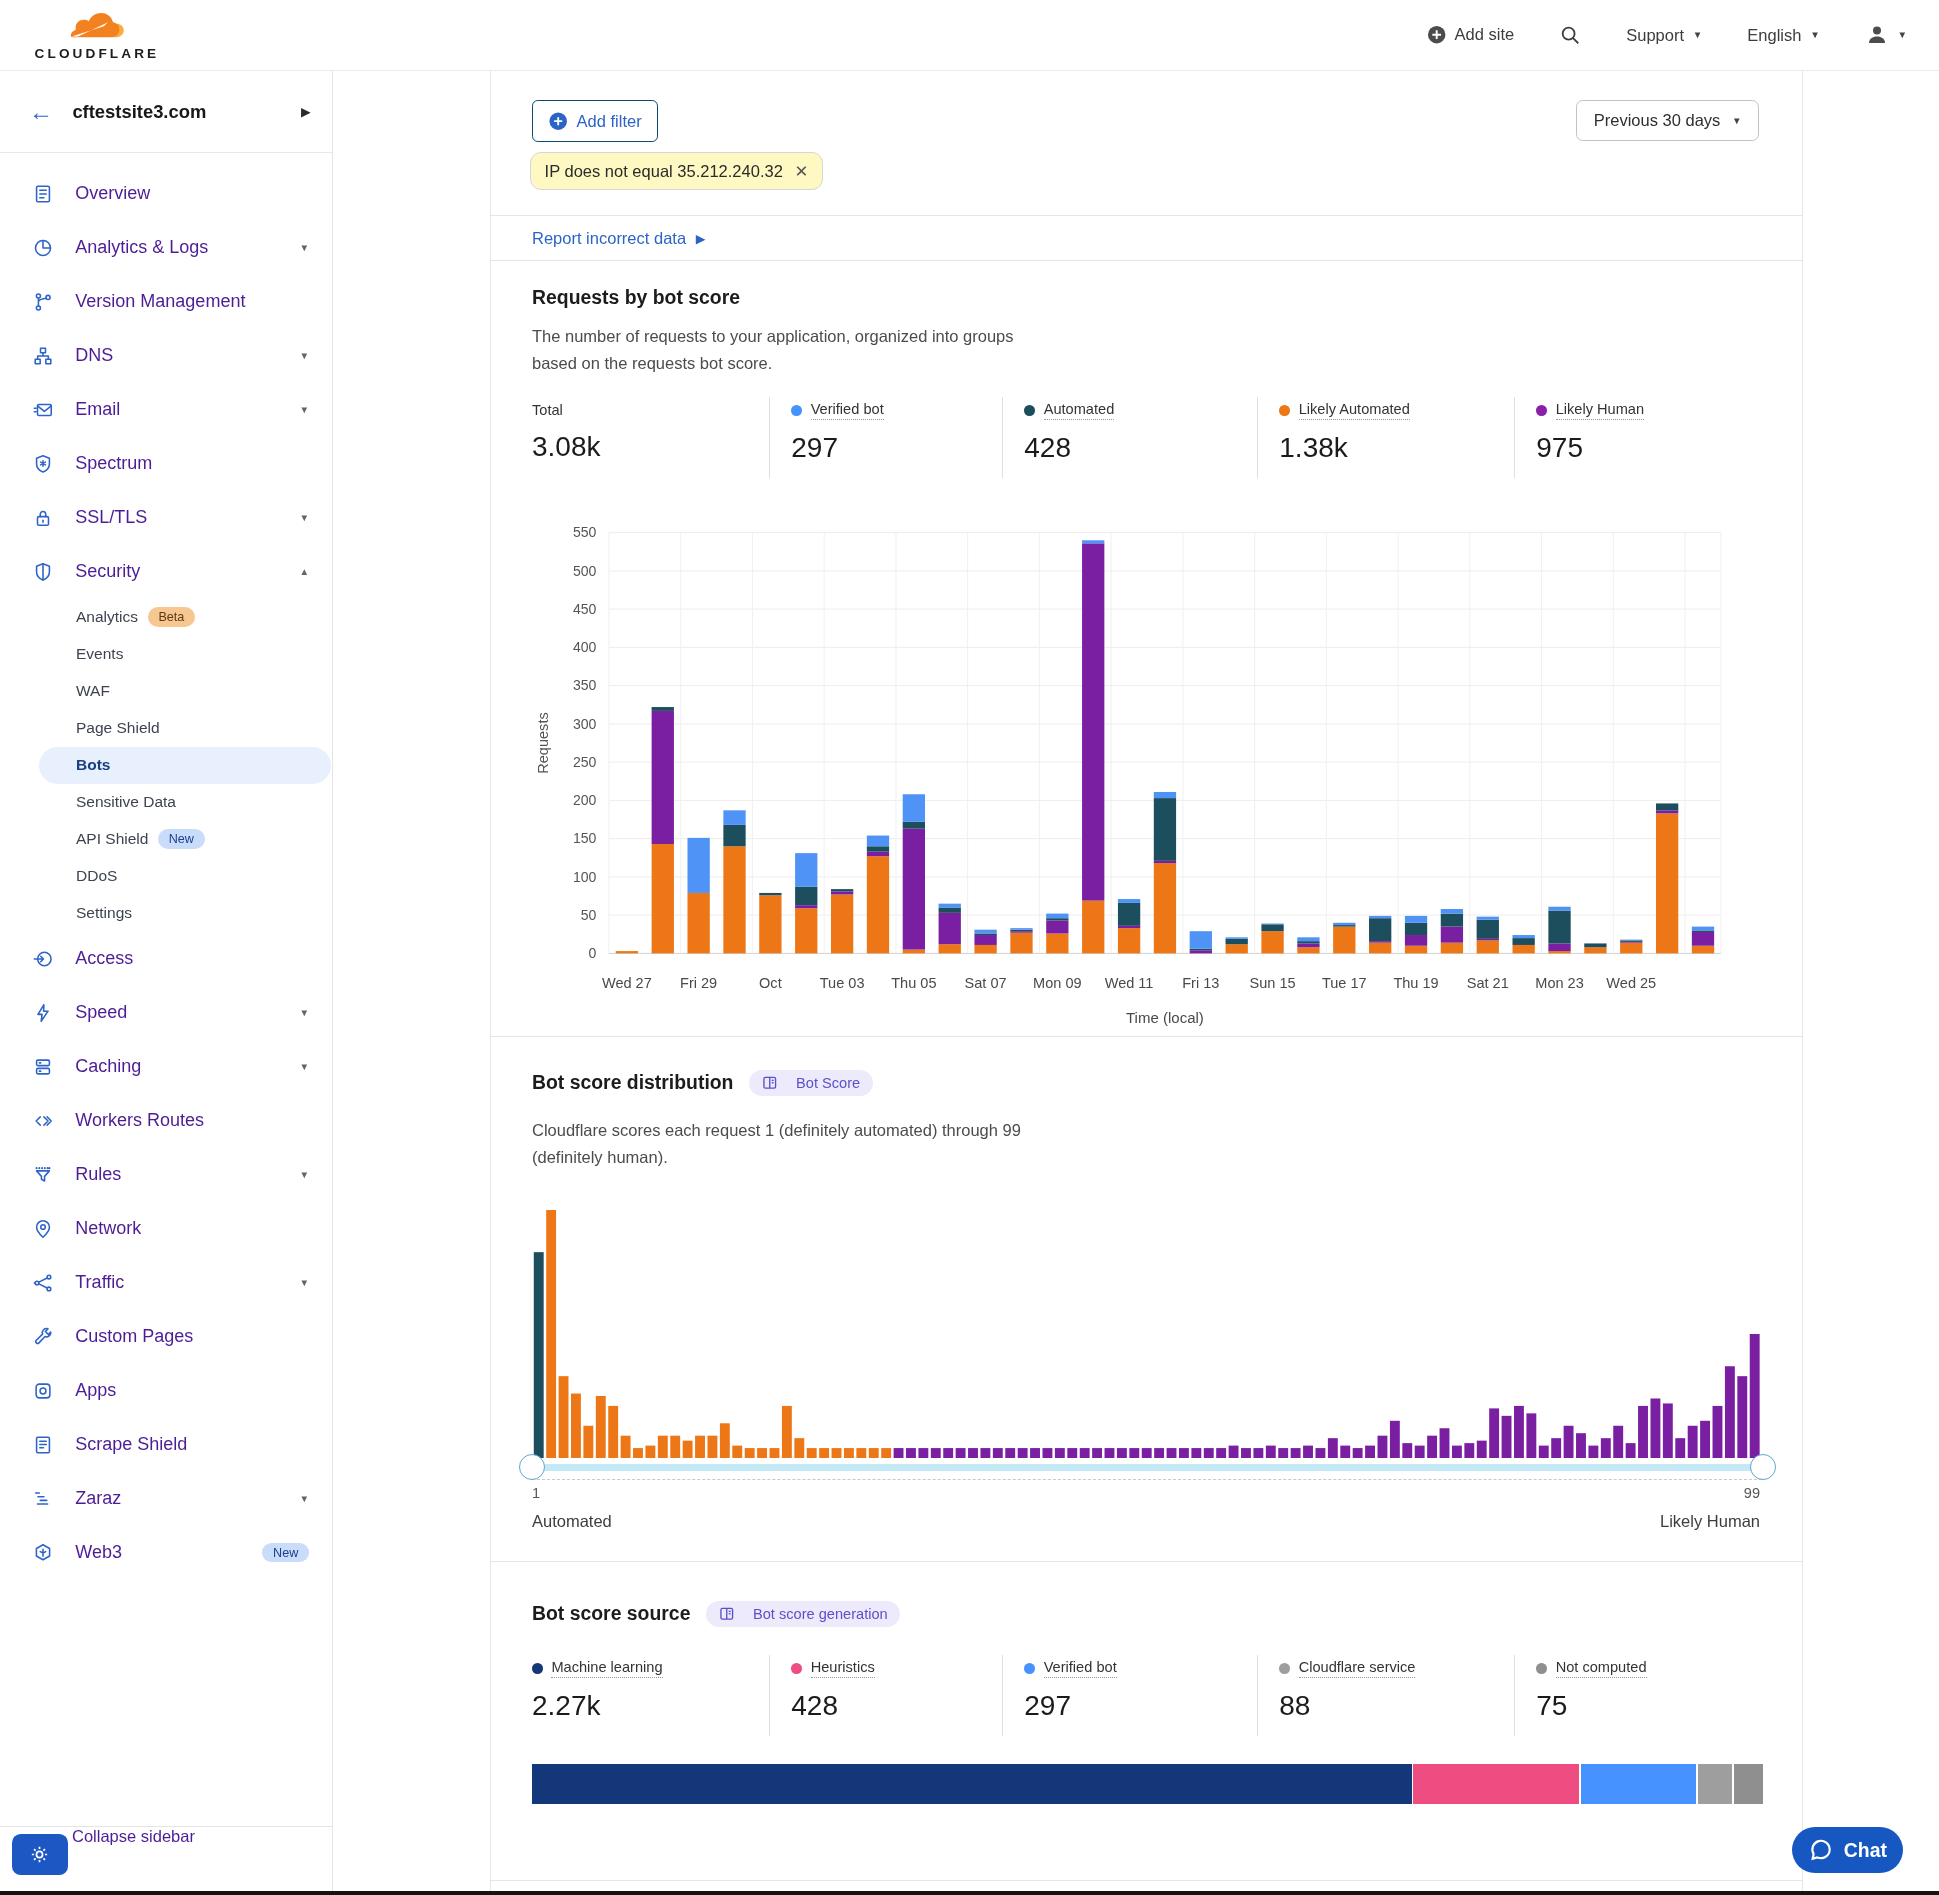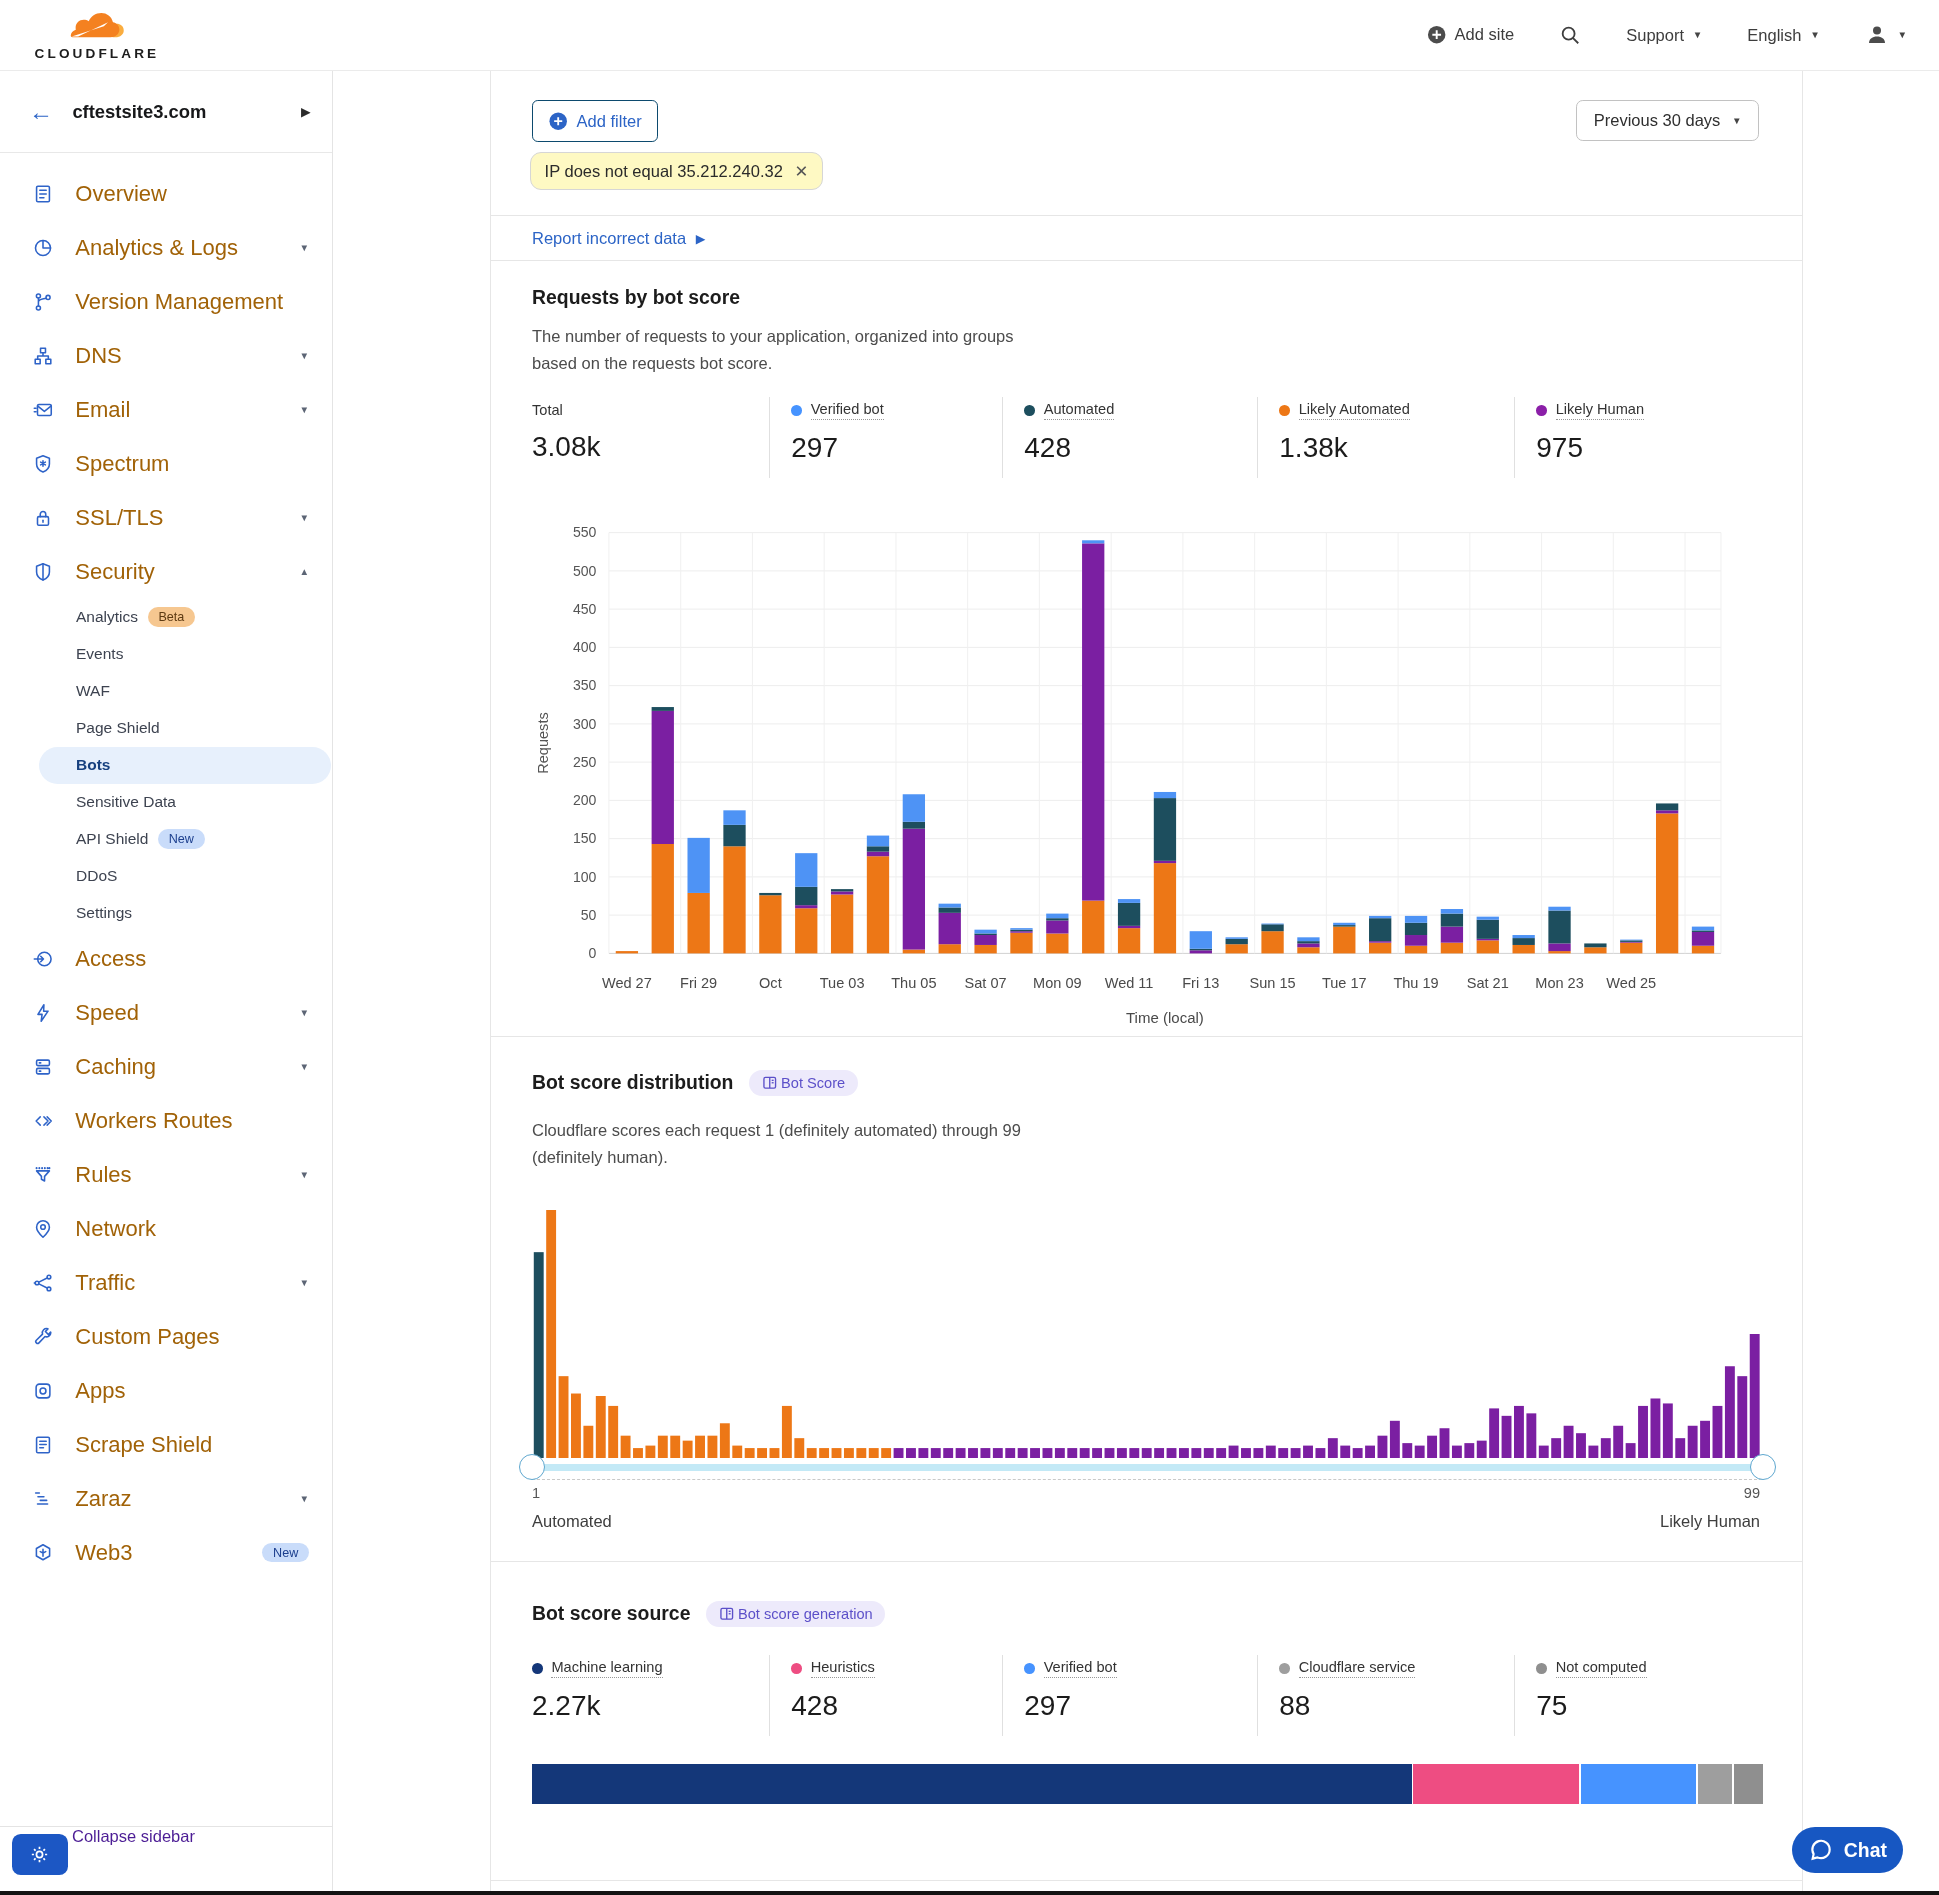--- a/index.html
+++ b/index.html
@@ -17,21 +17,21 @@
 
 
 .sidebar{position:absolute;top:71px;left:0;width:333px;bottom:0;background:#fff;border-right:1px solid #e4e4e4;z-index:4}
 .site-row{height:82px;border-bottom:1px solid #e8e8e8;display:flex;align-items:center;padding:0 21.3px 0 29px}
 .back-arrow{color:#2c64c6;font-size:24px;cursor:pointer;line-height:1}
 .site-name{font-size:18.4px;font-weight:bold;color:#17181a;margin-left:19.4px;flex:1}
 .site-chevron{color:#2b2b2b;font-size:12.6px;cursor:pointer}
 .nav{padding-top:13.6px}
 .nav-item{height:54px;display:flex;align-items:center;padding:0 23px 0 31px;cursor:pointer}
 .nav-icon{width:23px;height:23px;display:flex;align-items:center;justify-content:center;color:#2e63c8;flex:0 0 23px}
-.nav-label{margin-left:21.3px;font-size:22px;color:#a16207;flex:1;white-space:nowrap}
+.nav-label{margin-left:21.3px;font-size:18px;color:#4c1d95;flex:1;white-space:nowrap}
 .nav-caret{font-size:9.7px;color:#5c6575}
 .sub-item{height:37px;display:flex;align-items:center;padding:0 23px 0 76px;font-size:15.5px;color:#3d4350;cursor:pointer}
 .sub-item.active{background:#e7f0fc;border-radius:19.4px;margin-left:39px;margin-right:1px;padding-left:37px;font-weight:bold;color:#16407f}
 .badge{font-size:12.6px;padding:2.9px 10.7px;border-radius:11.6px;margin-left:9.7px;white-space:nowrap}
 .badge.beta{background:#f6c790;color:#5d3a12}
 .badge.new{background:#c9dcfa;color:#1c3f8e}
 .sidebar-footer{position:absolute;left:0;right:0;bottom:0;height:69px;border-top:1px solid #e4e4e4;display:flex;align-items:flex-start;padding-left:72px;font-size:16.5px;color:#4c1d95;background:#fff}
 .gear-btn{position:absolute;left:11.6px;bottom:20.4px;width:56px;height:41px;border-radius:8.7px;background:#1c57c4;display:flex;align-items:center;justify-content:center;border:none;cursor:pointer;z-index:9}
 
 
@@ -47,21 +47,21 @@
 .report-link{color:#2c64c6;font-size:16.5px;display:flex;align-items:center;gap:9.7px;cursor:pointer}
 .report-arrow{font-size:12.6px}
 
 .card-requests{height:776px}
 .card-dist{height:525px}
 .card-source{height:319px}
 .tail{height:14.6px;border-bottom:none}
 .card-title{font-size:19.4px;font-weight:bold;color:#1c1c1c}
 .card-desc{font-size:16.5px;color:#4c4c4c;line-height:27px}
 .title-row{position:absolute;left:41px;top:33px;display:flex;align-items:center;gap:15.5px}
-.pill{display:flex;align-items:center;gap:4px;background:#edeafb;color:#5c50c9;font-size:14.6px;padding:4.9px 12.6px;border-radius:14.6px;cursor:pointer;white-space:nowrap}
+.pill{display:flex;align-items:center;gap:19px;background:#edeafb;color:#5c50c9;font-size:14.6px;padding:4.9px 12.6px;border-radius:14.6px;cursor:pointer;white-space:nowrap}
 
 .stats{position:absolute;left:0;right:0;display:grid;grid-template-columns:278px 233px 255px 257px 1fr}
 .stat{padding:3.9px 9.7px 13.6px 21.3px;border-left:1px solid #e0e0e0}
 .stat:first-child{border-left:none;padding-left:41px}
 .stat-label{display:inline-flex;align-items:center;gap:8.7px;font-size:14.6px;color:#333;cursor:pointer}
 .stat-label .lbl.u{border-bottom:1.9px dotted #979797;padding-bottom:1.9px}
 .dot{width:10.7px;height:10.7px;border-radius:50%;flex:0 0 10.7px}
 .stat-value{font-size:28px;color:#1b1b1b;margin-top:12.6px;font-weight:400}
 
 .requests-svg{position:absolute;left:0;top:260px}

